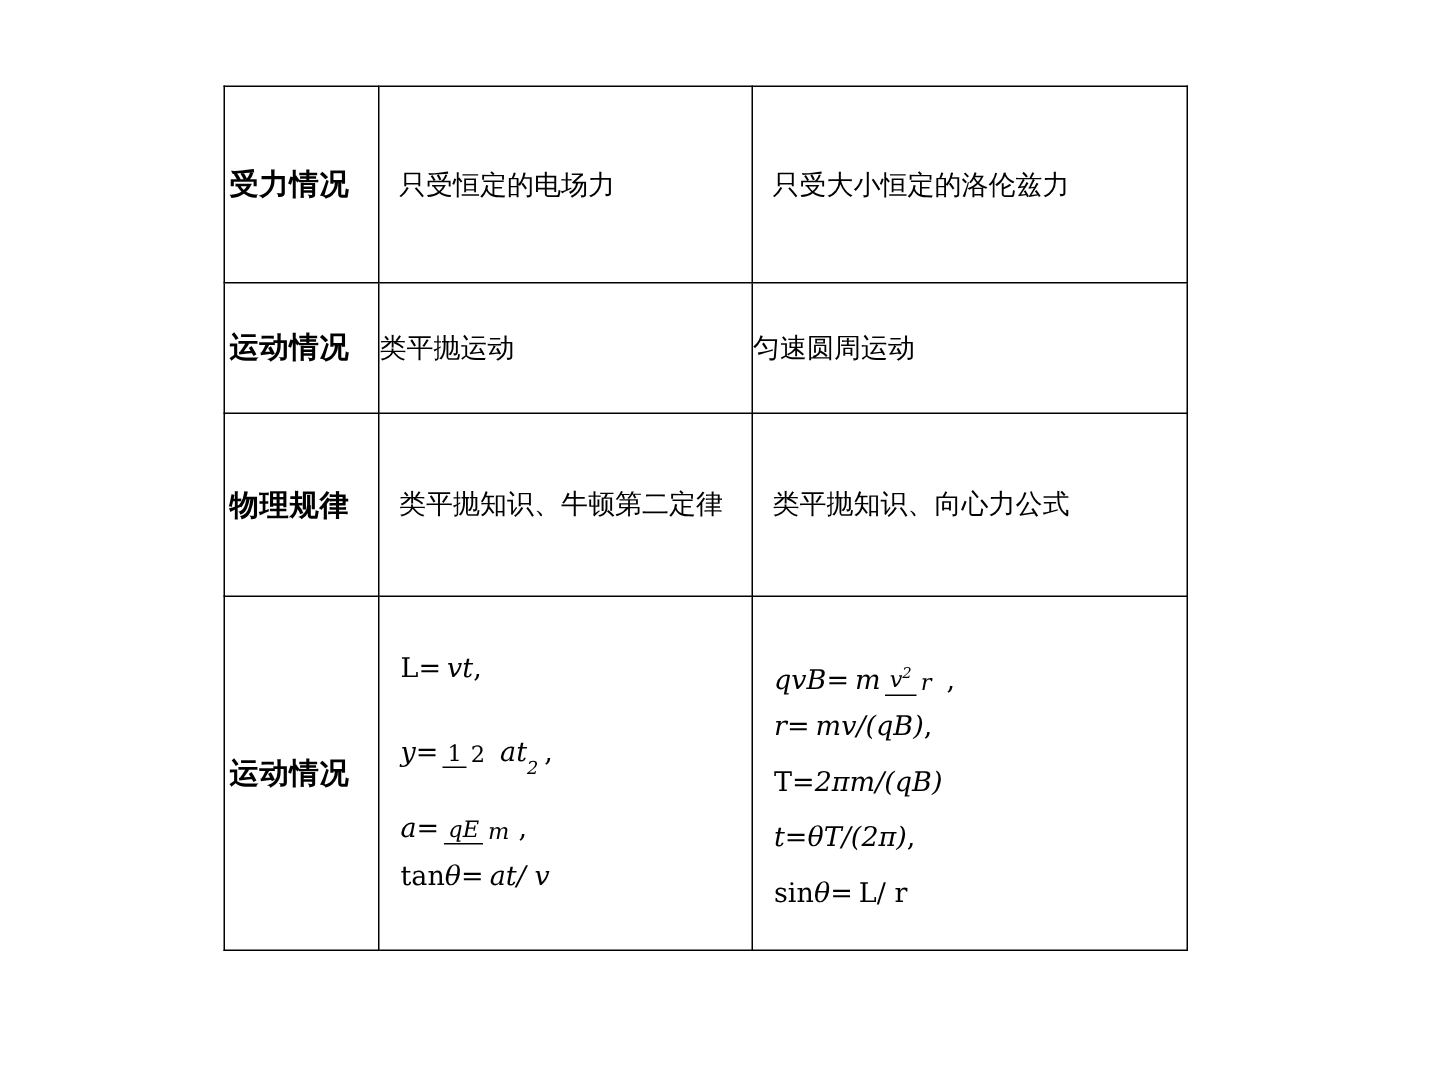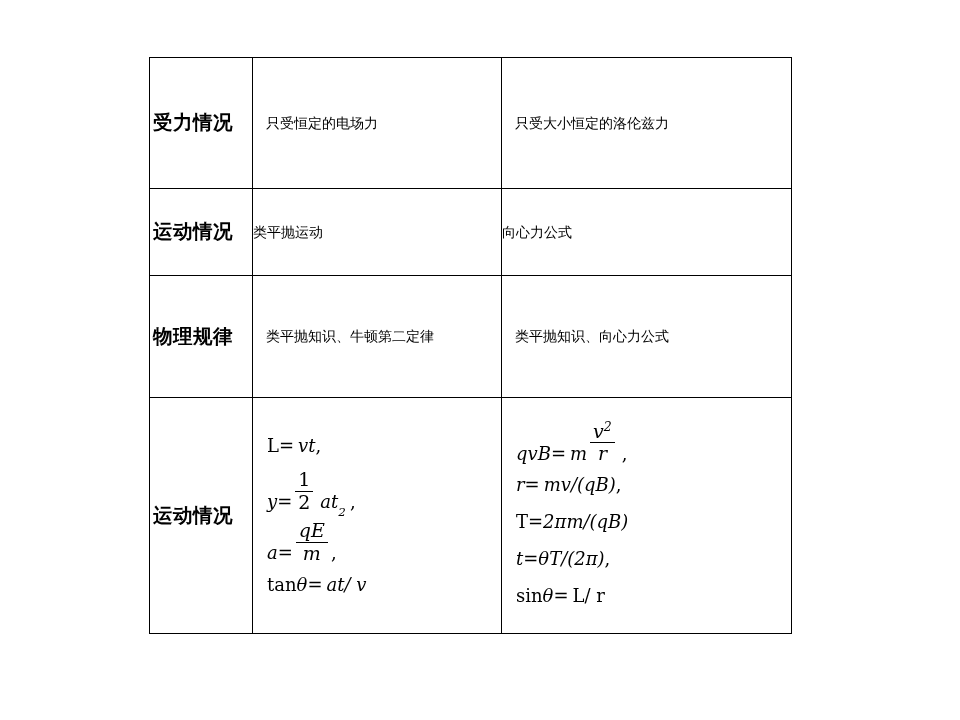--- a/index.html
+++ b/index.html
@@ -43,21 +43,21 @@
     font-weight: bold;
     font-size: 19.5px;
     letter-spacing: 0.5px;
     text-align: left;
     padding-left: 3px !important;
     line-height: 1.1;
     white-space: nowrap;
   }
   .cellbody {
     font-family: Liberation Sans, sans-serif;
-    font-size: 14px;
+    font-size: 18px;
     line-height: 1.6;
     padding: 6px 10px 6px 13px !important;
   }
   .cellbody.center {
     padding-left: 0 !important;
     padding-right: 0 !important;
   }
   .cellbody.left { text-align: left; }
 
   
@@ -84,26 +84,26 @@
     display: flex;
     align-items: center;
     min-height: 30px;
     margin: 0 0 7px 0;
   }
   .eqline:last-child { margin-bottom: 0; }
   .eqline.tall { min-height: 44px; align-items: flex-end; }
 
   .frac {
     display: inline-flex;
-    flex-direction: column;
+    flex-direction: row;
     align-items: center;
     justify-content: center;
     vertical-align: middle;
     margin: 0 3px;
-    font-size: 19px;
+    font-size: 15px;
     line-height: 1.02;
   }
   .frac .num {
     padding: 0 3px 1px 3px;
     border-bottom: 1.4px solid #000;
   }
   .frac .den {
     padding: 1px 3px 0 3px;
   }
   sup.ex {
@@ -128,21 +128,21 @@
 
       <tr class="r-force">
         <td class="rowlabel">受力情况</td>
         <td class="cellbody left">只受恒定的电场力</td>
         <td class="cellbody left">只受大小恒定的洛伦兹力</td>
       </tr>
 
       <tr class="r-motion">
         <td class="rowlabel">运动情况</td>
         <td class="cellbody center">类平抛运动</td>
-        <td class="cellbody center">向心力公式</td>
+        <td class="cellbody center">匀速圆周运动</td>
       </tr>
 
 
       <tr class="r-law">
         <td class="rowlabel">物理规律</td>
         <td class="cellbody left">类平抛知识、牛顿第二定律</td>
         <td class="cellbody left">类平抛知识、向心力公式</td>
       </tr>
 
       <tr class="r-form">

